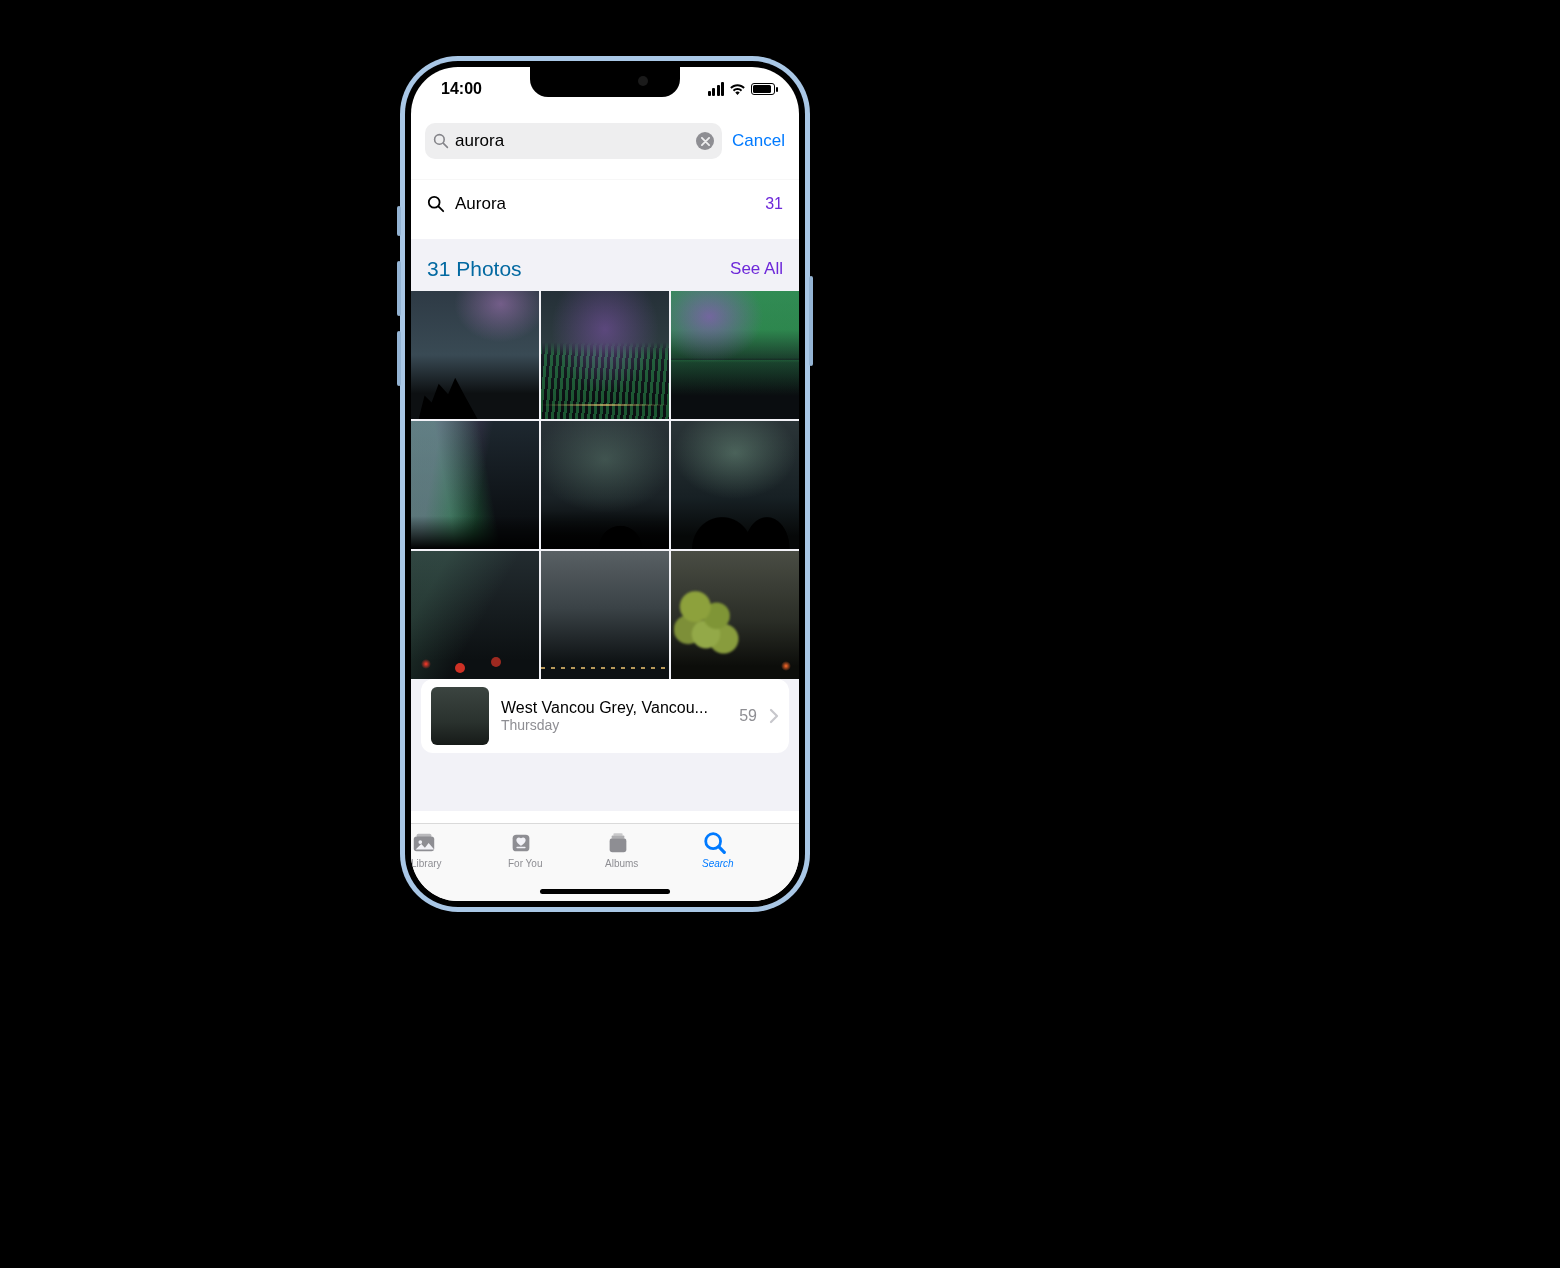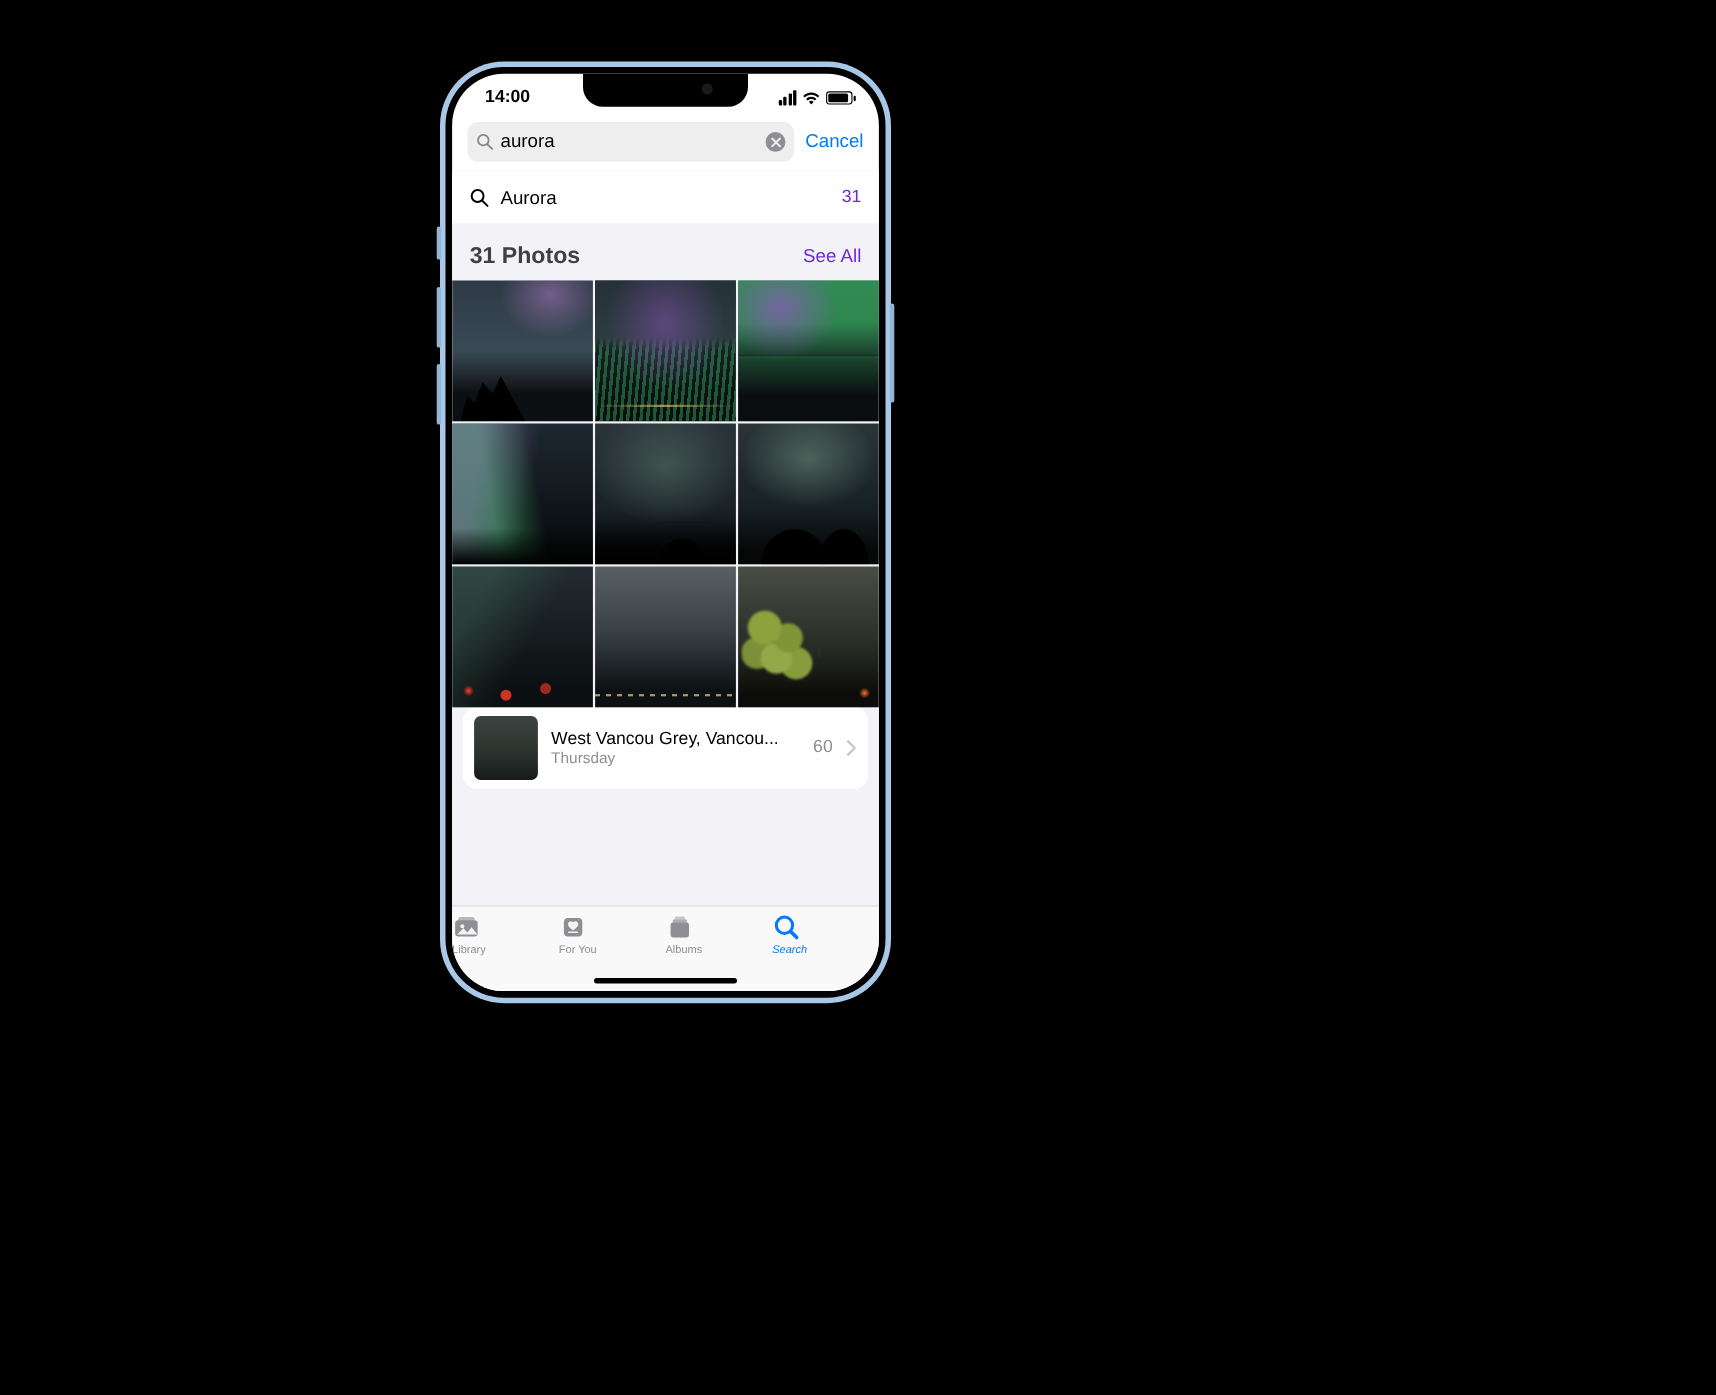--- a/index.html
+++ b/index.html
@@ -26,20 +26,21 @@
   }
   .screen {
     width: 100%;
     height: 100%;
     background: #fff;
     border-radius: 47px;
     overflow: hidden;
     position: relative;
     display: flex;
     flex-direction: column;
+    gap: 12px;
   }
   
   .side-btn { position: absolute; background: #94b4d4; border-radius: 3px; }
   .sb-left1 { left: -3px; top: 150px; width: 4px; height: 30px; }
   .sb-left2 { left: -3px; top: 205px; width: 4px; height: 55px; }
   .sb-left3 { left: -3px; top: 275px; width: 4px; height: 55px; }
   .sb-right { right: -3px; top: 220px; width: 4px; height: 90px; }
 
   
   .notch {
@@ -121,21 +122,21 @@
     cursor:pointer;
   }
   .suggestion .count { margin-left:auto; color:#6d28d9; font-size:16px; }
 
   
   .section-area { background:#f2f2f7; flex:1; overflow:hidden; }
   .section-head {
     display:flex; align-items:center; justify-content:space-between;
     padding:18px 16px 10px 16px;
   }
-  .section-title { font-size:21px; font-weight:700; color:#404040; }
+  .section-title { font-size:21px; font-weight:400; color:#0369a1; }
   .see-all { color:#6d28d9; font-size:17px; cursor:pointer; }
 
   
   .grid {
     display:grid;
     grid-template-columns: repeat(3, 1fr);
     gap:2px;
   }
   .thumb { aspect-ratio:1/1; overflow:hidden; position:relative; cursor:pointer; }
 
@@ -321,21 +322,21 @@
           <div class="thumb t8"></div>
           <div class="thumb t9"></div>
         </div>
 
         <div class="moment-card">
           <div class="mt moment-thumb"></div>
           <div class="moment-text">
             <div class="moment-title">West Vancou Grey, Vancou...</div>
             <div class="moment-sub">Thursday</div>
           </div>
-          <span class="moment-count">60</span>
+          <span class="moment-count">59</span>
           <svg class="chev" width="10" height="16" viewBox="0 0 10 16">
               <path d="M2 2 L8 8 L2 14" fill="none" stroke="currentColor" stroke-width="2.2" stroke-linecap="round" stroke-linejoin="round"></path>
             </svg>
         </div>
       </div>
 
       <div class="tabbar">
         <div class="tab">
           <svg viewBox="0 0 28 28">
               <rect x="3" y="7" width="22" height="16" rx="3" fill="#8e8e93"></rect>

